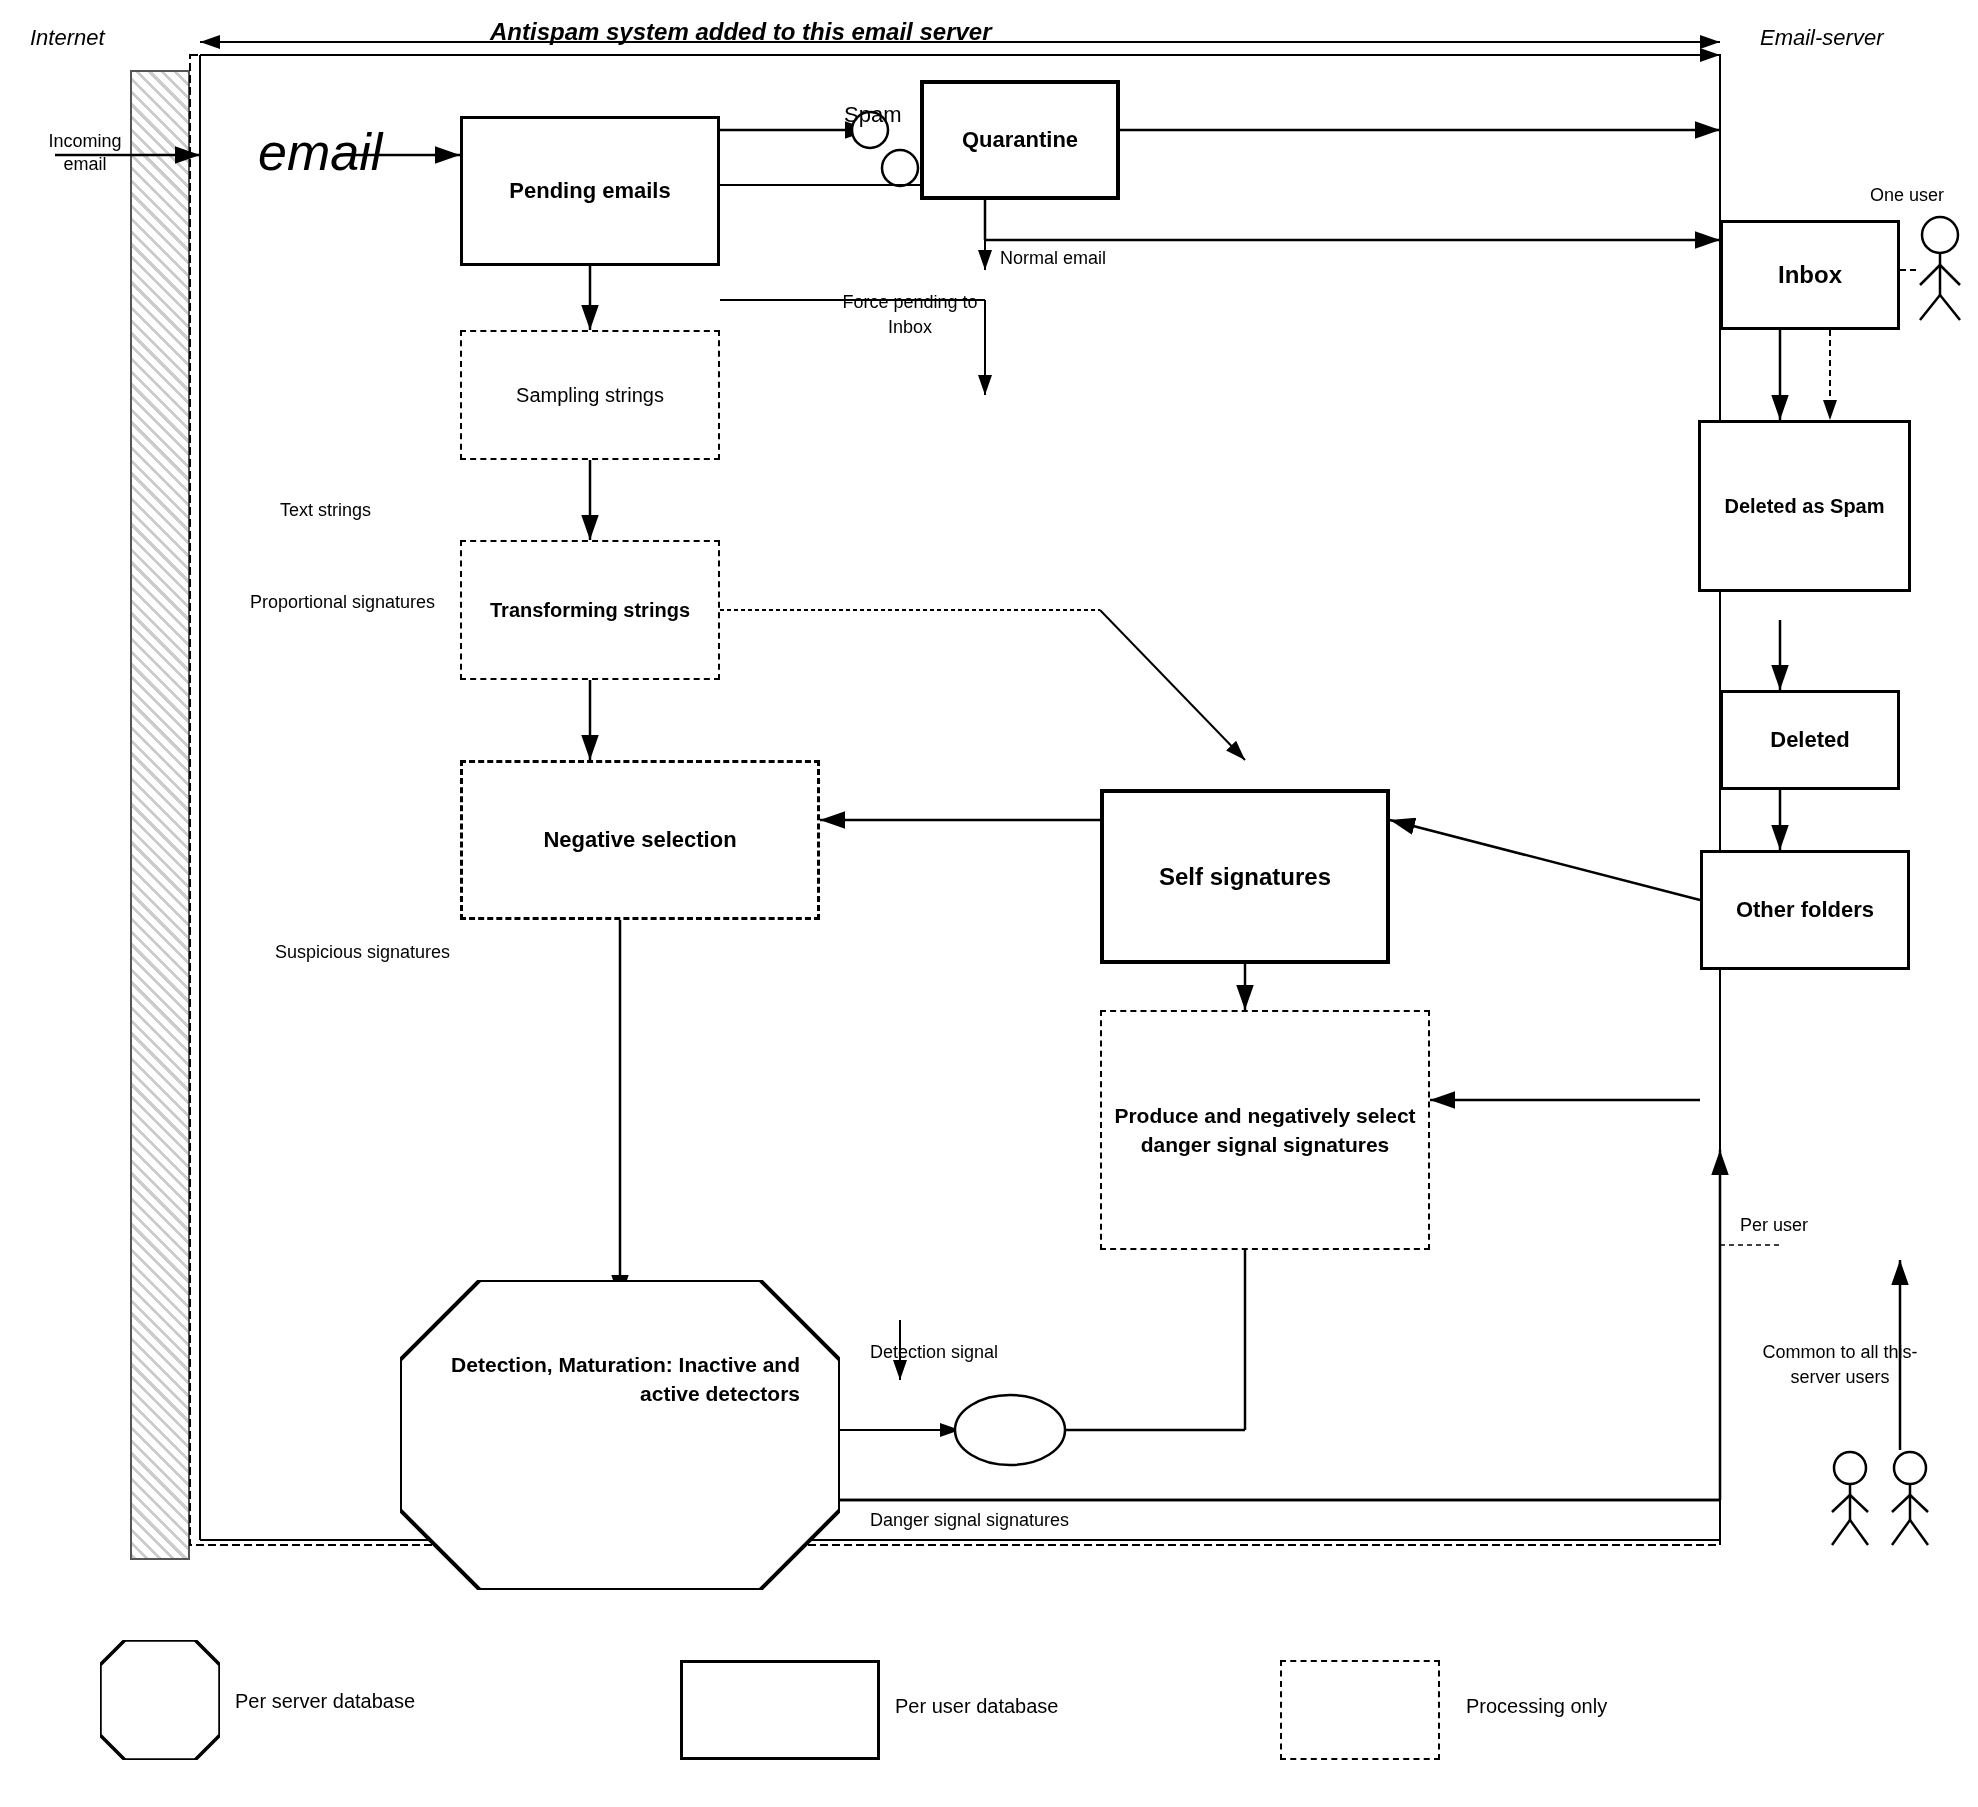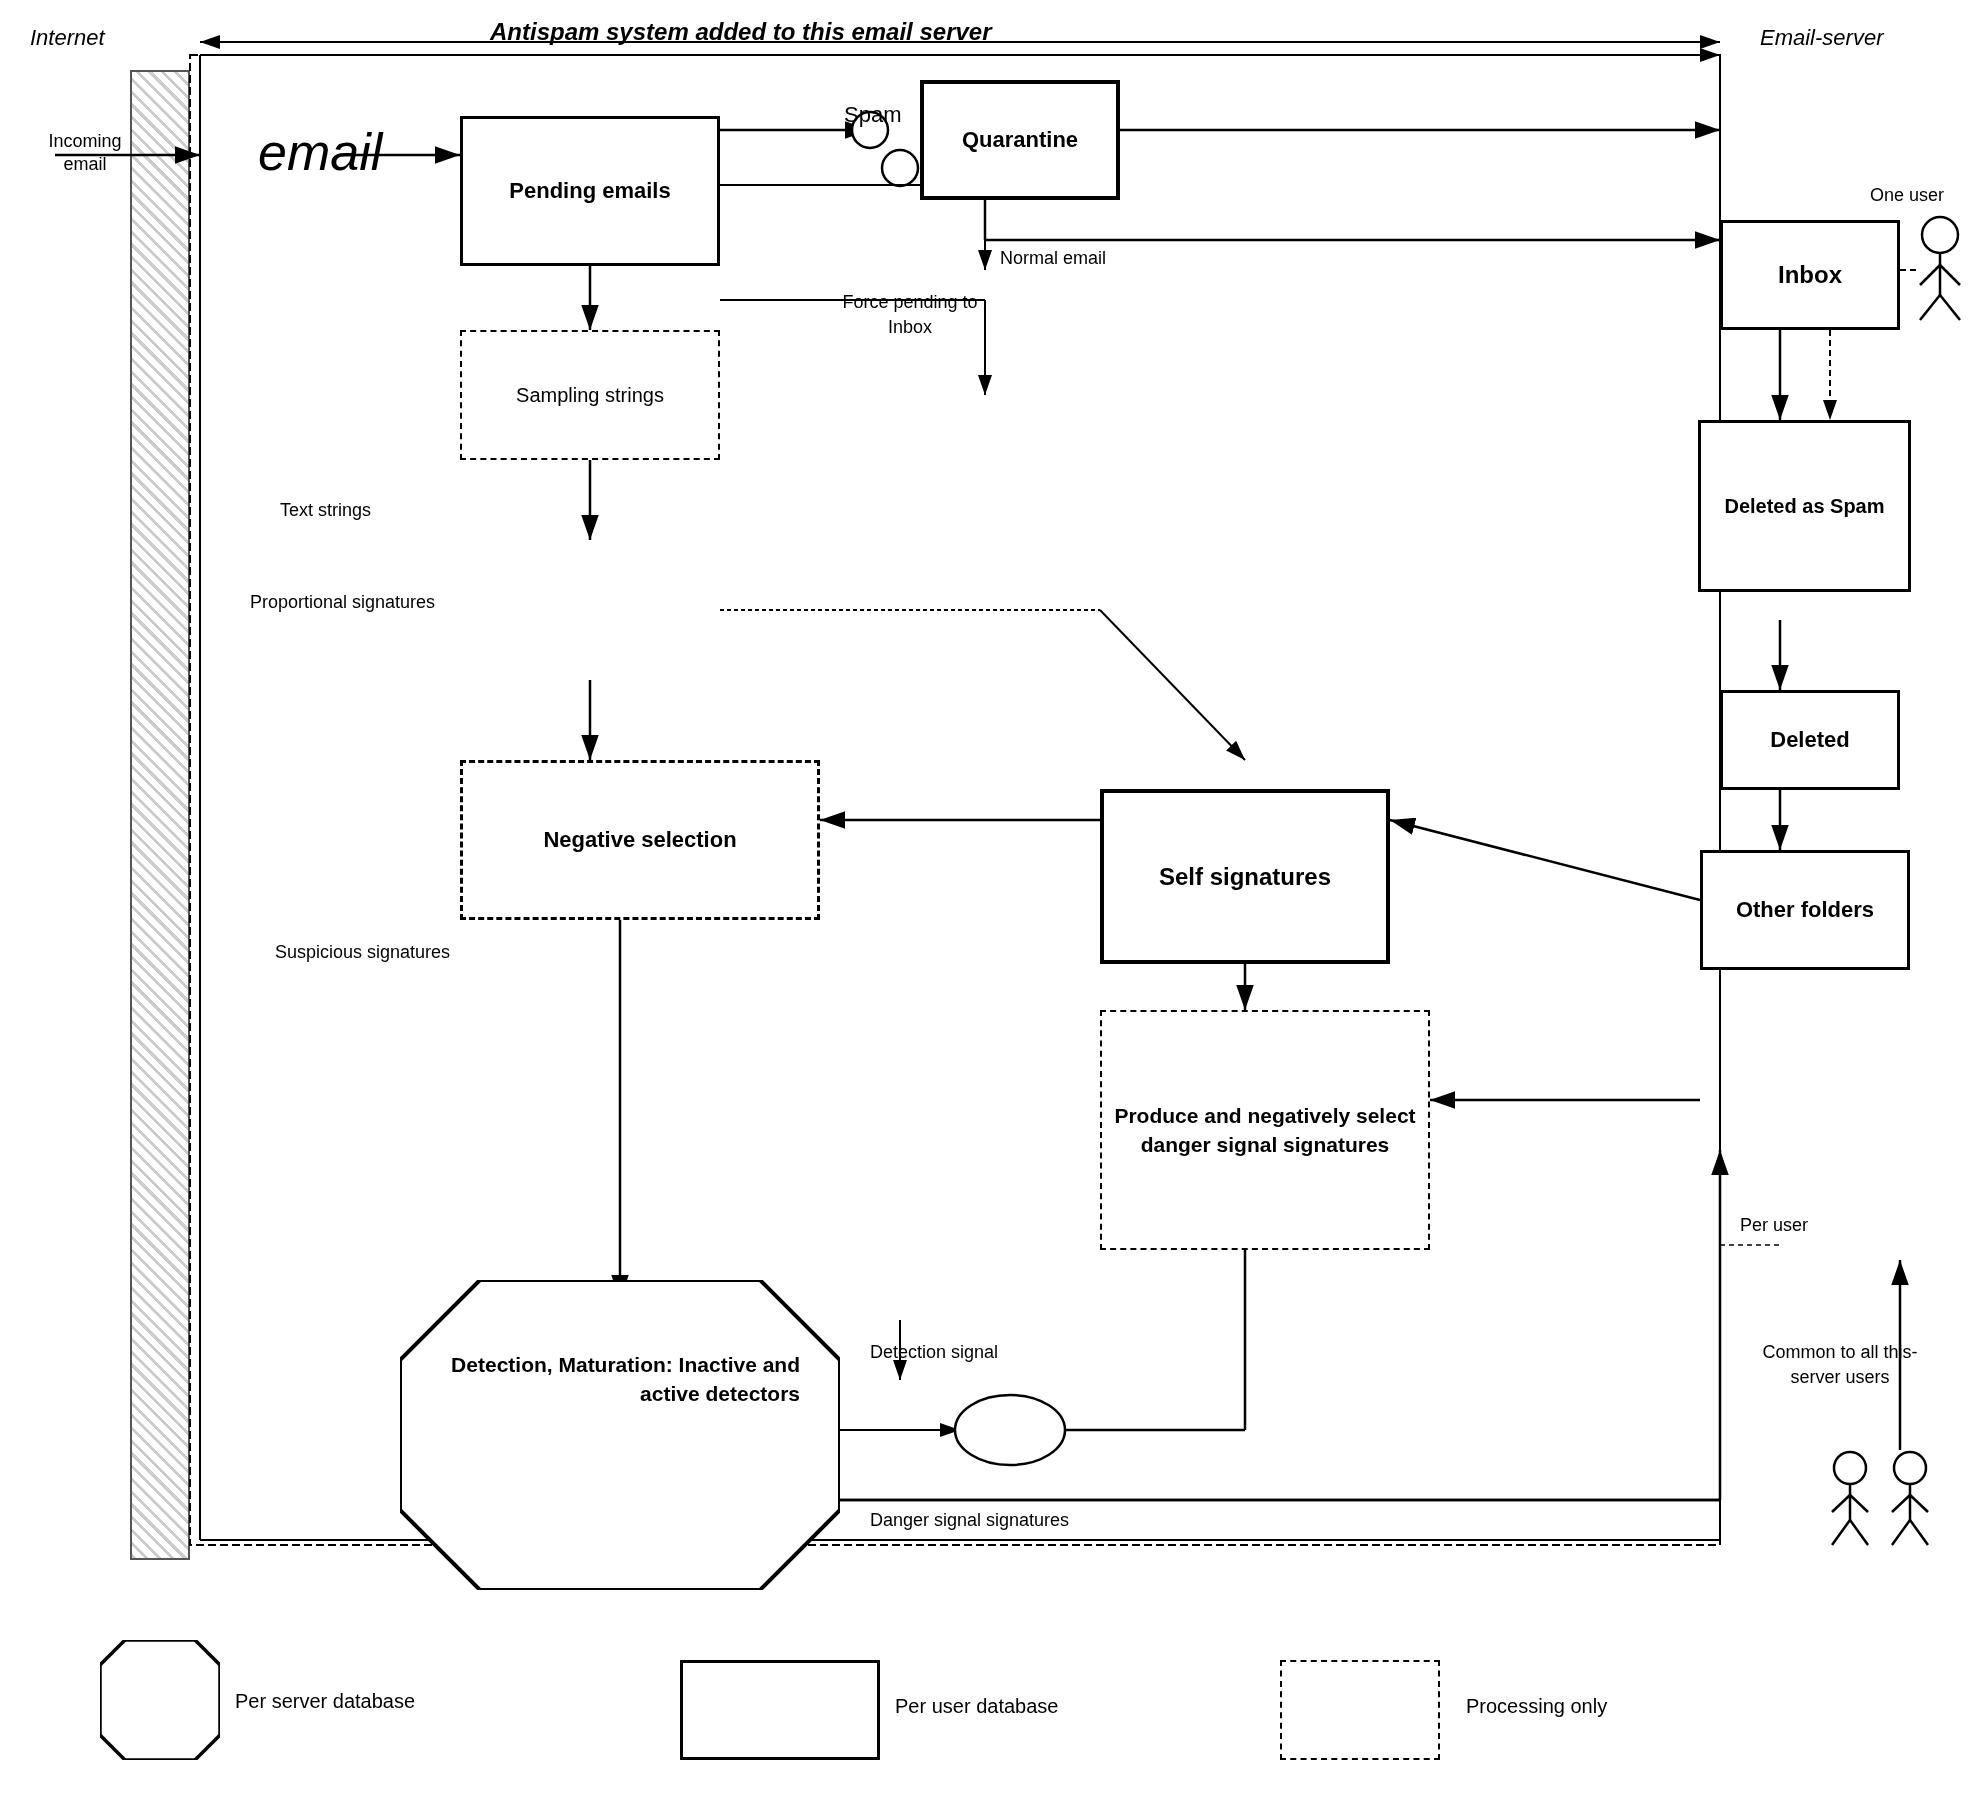--- a/index.html
+++ b/index.html
@@ -186,20 +186,23 @@
   <div class="box-solid absolute font-sm text-bold" style="left:460px; top:80px; width:260px; height:150px; font-size:22px; font-weight:bold; line-height:1.3;margin-top:36px;">
     <span>Pending emails</span>
   </div>
 
   <div class="box-dashed absolute font-sm" style="left:460px; top:330px; width:260px; height:130px; font-size:20px; line-height:1.3;">
     <span>Sampling strings</span>
   </div>
 
   <div class="absolute font-xs" style="left:280px; top:500px; font-size:18px;">Text strings</div>
 
+  <div class="box-dashed absolute font-sm text-bold" style="left:460px; top:540px; width:260px; height:140px; font-size:20px; font-weight:bold; line-height:1.3;">
+    <span>Transforming strings</span>
+  </div>
 
   <div class="absolute font-xs" style="left:250px; top:590px; font-size:18px; line-height:1.4;">
     <span>Proportional signatures</span>
   </div>
 
   <div class="box-dashed absolute font-sm text-bold" style="left:460px; top:760px; width:360px; height:160px; font-size:22px; font-weight:bold; border-width:3px; line-height:1.3;">
     <span>Negative selection</span>
   </div>
 
   <div class="absolute font-xs" style="left:275px; top:940px; font-size:18px; line-height:1.4;">

